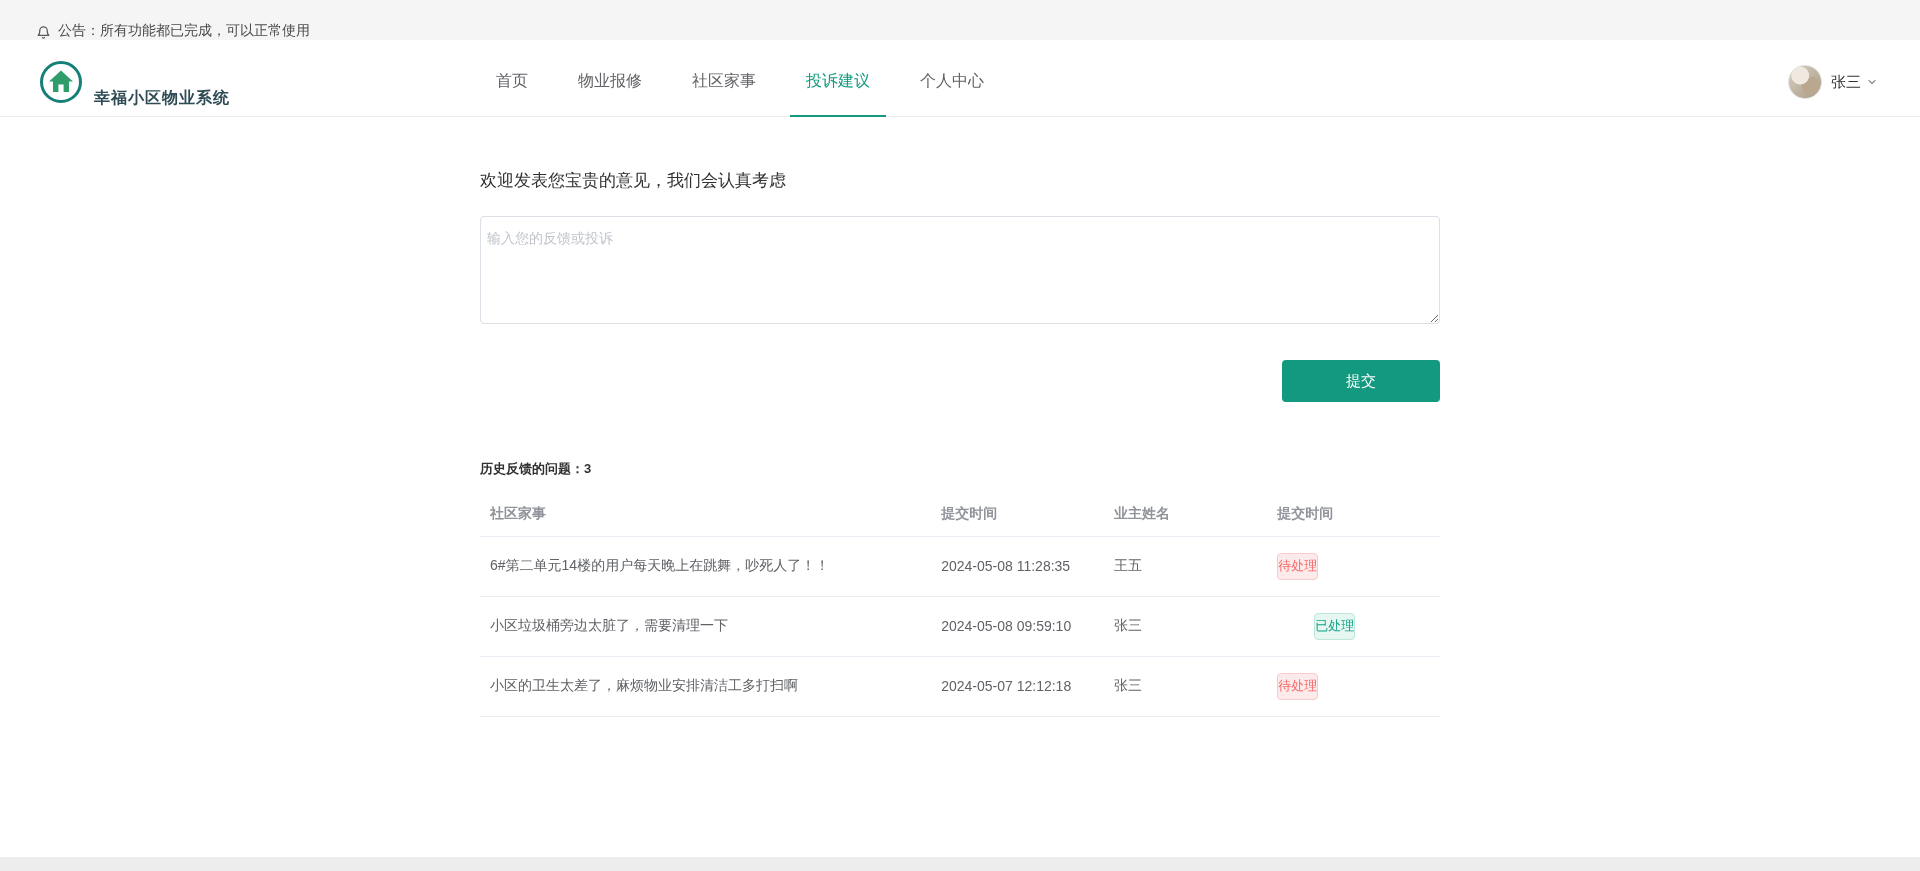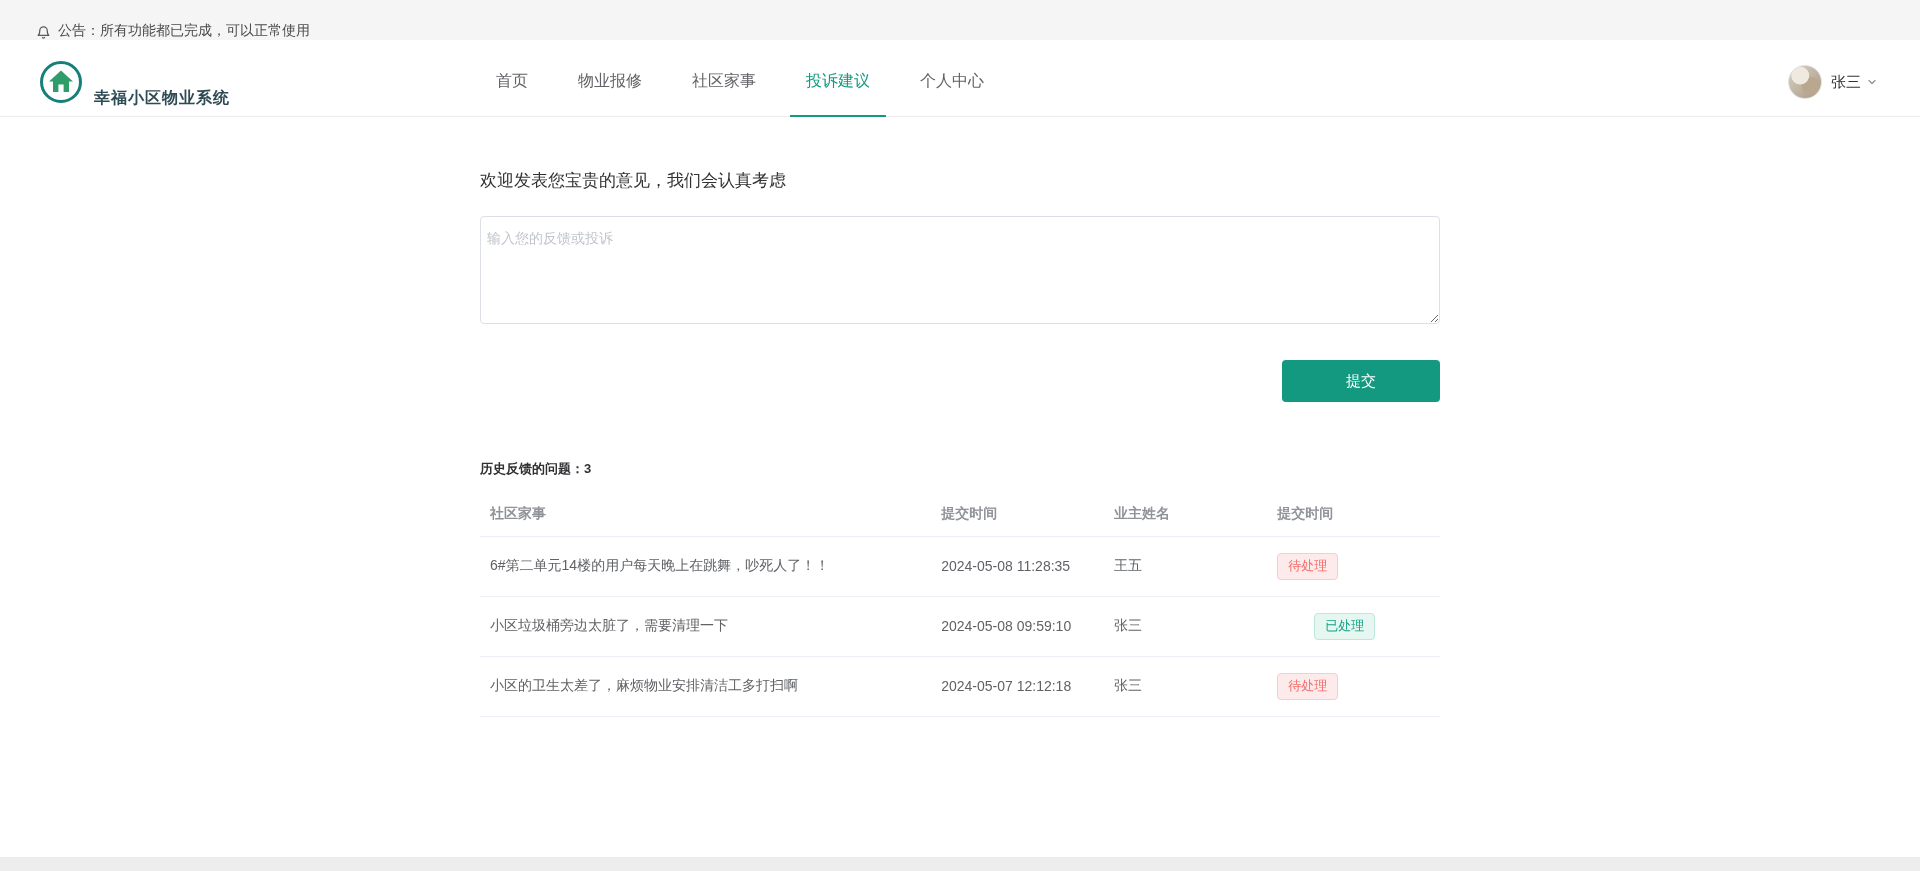--- a/index.html
+++ b/index.html
@@ -163,21 +163,21 @@
     padding: 13px 10px;
     border-bottom: 1px solid #ebeef5;
   }
   .feedback-table td {
     color: #606266;
     padding: 16px 10px;
     border-bottom: 1px solid #ebeef5;
   }
   .badge {
     display: inline-block;
-    padding: 4px 10px;
+    padding: 4px 0;
     border-radius: 4px;
     font-size: 13px;
     line-height: 1.3;
   }
   .badge.pending {
     color: var(--pending-text, #f56c6c);
     background: var(--pending-bg, #fdeaea);
     border: 1px solid #f8cccc;
   }
   .badge.done {

